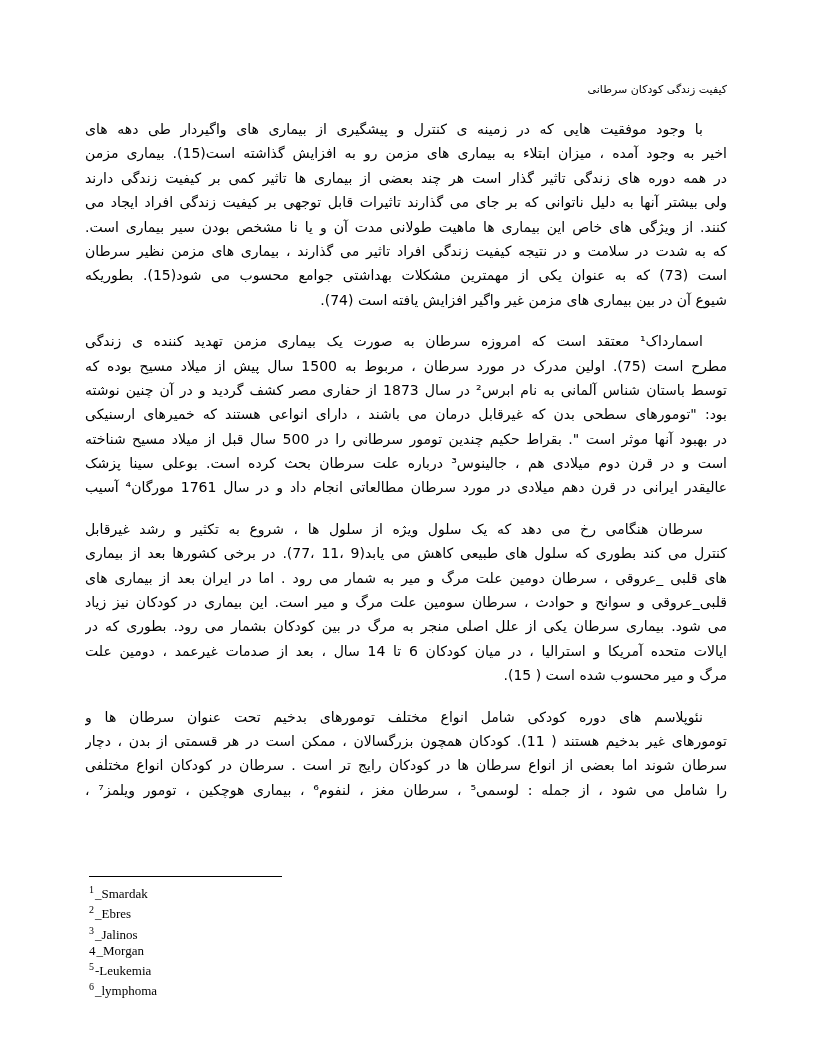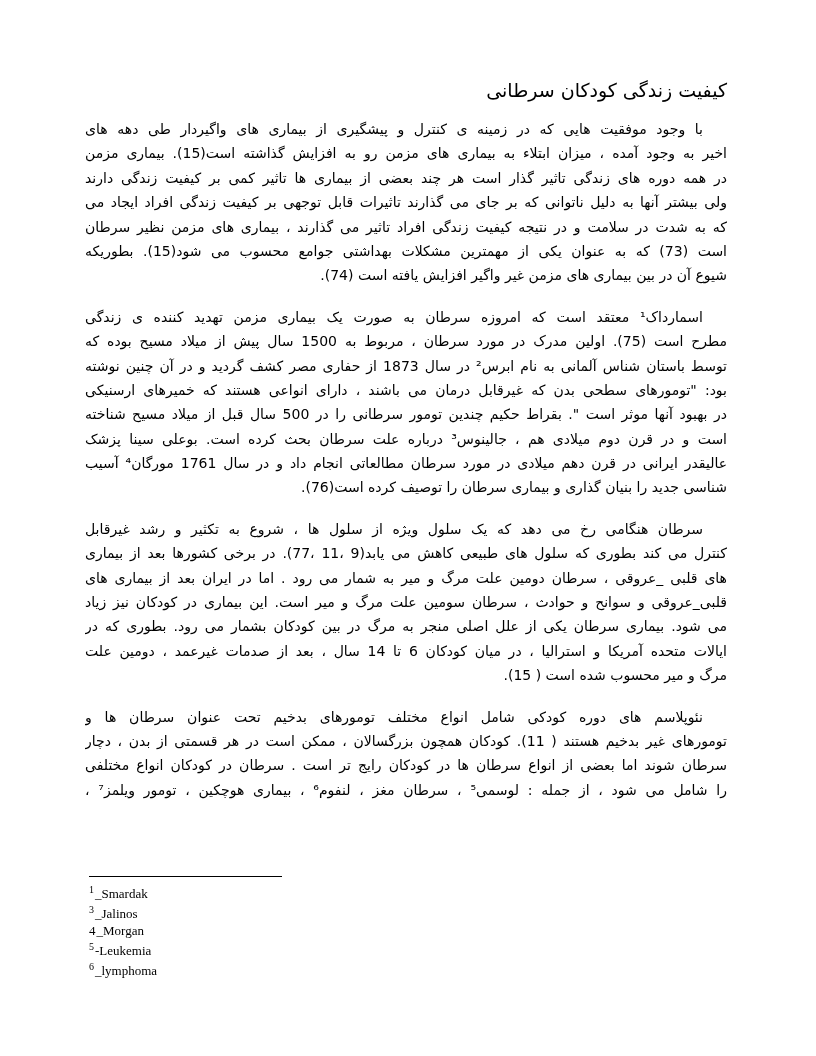--- a/index.html
+++ b/index.html
@@ -12,21 +12,21 @@
     color:#000;
     overflow:hidden;
   }
   .content{
     position:absolute;
     top:80px;left:85px;width:642px;
   }
   .doc-title{
     direction:rtl;
     text-align:right;
-    font-size:19px;
+    font-size:11px;
     line-height:20px;
     margin-bottom:13px;
   }
   .para{
     direction:rtl;
     margin-top:17px;
     font-size:14px;
   }
   .line{
     height:24.4px;
@@ -65,33 +65,33 @@
 
 <div class="page">
   <div class="content">
     <div class="doc-title">کیفیت زندگی کودکان سرطانی</div>
     <div id="paras">
         <div class="para">
           <div class="line first">با وجود موفقیت هایی که در زمینه ی کنترل و پیشگیری از بیماری های واگیردار طی دهه های</div>
           <div class="line">اخیر به وجود آمده ، میزان ابتلاء به بیماری های مزمن رو به افزایش گذاشته است(15). بیماری مزمن</div>
           <div class="line">در همه دوره های زندگی تاثیر گذار است هر چند بعضی از بیماری ها تاثیر کمی بر کیفیت زندگی دارند</div>
           <div class="line">ولی بیشتر آنها به دلیل ناتوانی که بر جای می گذارند تاثیرات قابل توجهی بر کیفیت زندگی افراد ایجاد می</div>
+          <div class="line">کنند. از ویژگی های خاص این بیماری ها ماهیت طولانی مدت آن و یا نا مشخص بودن سیر بیماری است.</div>
           <div class="line">که به شدت در سلامت و در نتیجه کیفیت زندگی افراد تاثیر می گذارند ، بیماری های مزمن نظیر سرطان</div>
           <div class="line">است (73) که به عنوان یکی از مهمترین مشکلات بهداشتی جوامع محسوب می شود(15). بطوریکه</div>
           <div class="line lastshort">شیوع آن در بین بیماری های مزمن غیر واگیر افزایش یافته است (74).</div>
         </div>
         <div class="para">
           <div class="line first">اسمارداک¹ معتقد است که امروزه سرطان به صورت یک بیماری مزمن تهدید کننده ی زندگی</div>
           <div class="line">مطرح است (75). اولین مدرک در مورد سرطان ، مربوط به 1500 سال پیش از میلاد مسیح بوده که</div>
           <div class="line">توسط باستان شناس آلمانی به نام ابرس² در سال 1873 از حفاری مصر کشف گردید و در آن چنین نوشته</div>
           <div class="line">بود: "تومورهای سطحی بدن که غیرقابل درمان می باشند ، دارای انواعی هستند که خمیرهای ارسنیکی</div>
           <div class="line">در بهبود آنها موثر است ". بقراط حکیم چندین تومور سرطانی را در 500 سال قبل از میلاد مسیح شناخته</div>
           <div class="line">است و در قرن دوم میلادی هم ، جالینوس³ درباره علت سرطان بحث کرده است. بوعلی سینا پزشک</div>
           <div class="line">عالیقدر ایرانی در قرن دهم میلادی در مورد سرطان مطالعاتی انجام داد و در سال 1761 مورگان⁴ آسیب</div>
-          <div class="line lastshort">شناسی جدید را بنیان گذاری و بیماری سرطان را توصیف کرده است(76).</div>
         </div>
         <div class="para">
           <div class="line first">سرطان هنگامی رخ می دهد که یک سلول ویژه از سلول ها ، شروع به تکثیر و رشد غیرقابل</div>
           <div class="line">کنترل می کند بطوری که سلول های طبیعی کاهش می یابد⁦(77، 11، 9)⁩. در برخی کشورها بعد از بیماری</div>
           <div class="line">های قلبی _عروقی ، سرطان دومین علت مرگ و میر به شمار می رود . اما در ایران بعد از بیماری های</div>
           <div class="line">قلبی_عروقی و سوانح و حوادث ، سرطان سومین علت مرگ و میر است. این بیماری در کودکان نیز زیاد</div>
           <div class="line">می شود. بیماری سرطان یکی از علل اصلی منجر به مرگ در بین کودکان بشمار می رود. بطوری که در</div>
           <div class="line">ایالات متحده آمریکا و استرالیا ، در میان کودکان 6 تا 14 سال ، بعد از صدمات غیرعمد ، دومین علت</div>
           <div class="line lastshort">مرگ و میر محسوب شده است ( 15).</div>
         </div>
@@ -101,19 +101,20 @@
           <div class="line">سرطان شوند اما بعضی از انواع سرطان ها در کودکان رایج تر است . سرطان در کودکان انواع مختلفی</div>
           <div class="line">را شامل می شود ، از جمله : لوسمی⁵ ، سرطان مغز ، لنفوم⁶ ، بیماری هوچکین ، تومور ویلمز⁷ ،</div>
         </div>
       </div>
   </div>
 
   <div class="footnotes">
     <div class="fn-sep"></div>
     <div id="fns">
         <div class="fn-line"><span class="fn-marker sup">1</span><span>_Smardak</span></div>
+        <div class="fn-line"><span class="fn-marker sup">2</span><span>_Ebres</span></div>
         <div class="fn-line"><span class="fn-marker sup">3</span><span>_Jalinos</span></div>
         <div class="fn-line"><span class="fn-marker">4</span><span>_Morgan</span></div>
         <div class="fn-line"><span class="fn-marker sup">5</span><span>-Leukemia</span></div>
         <div class="fn-line"><span class="fn-marker sup">6</span><span>_lymphoma</span></div>
       </div>
   </div>
 </div>
 
 </body></html>

